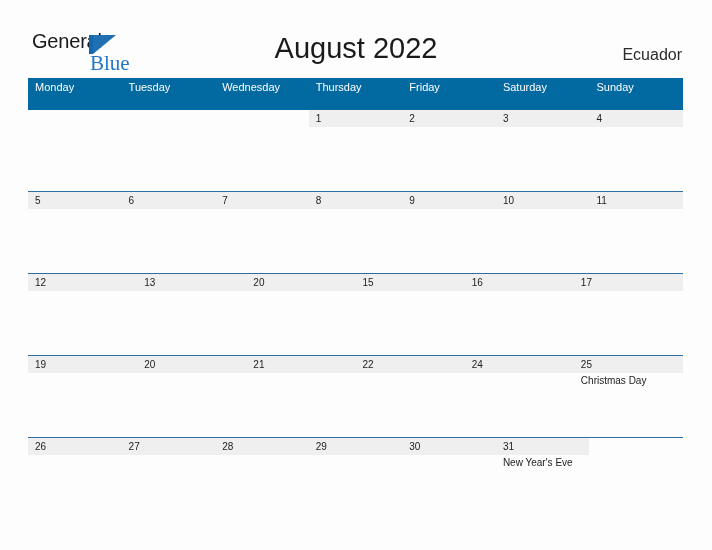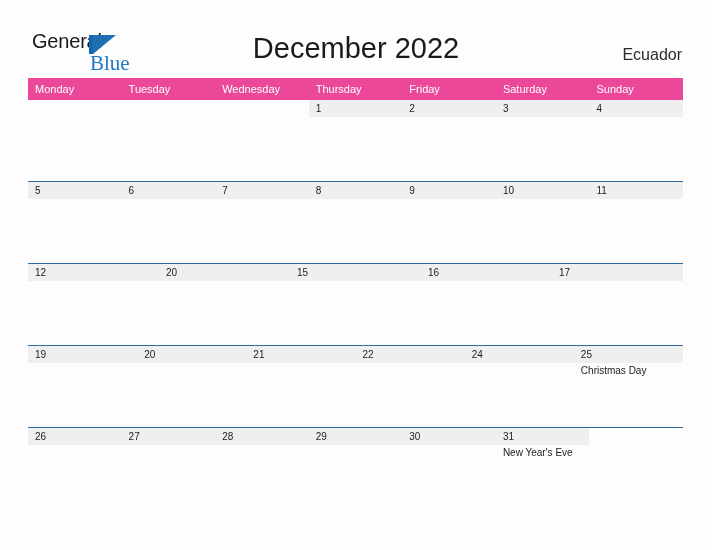--- a/index.html
+++ b/index.html
@@ -105,23 +105,22 @@
   
   .calendar {
     position: absolute;
     left: 28px;
     top: 78px;
     width: 655px;
   }
   .dow-row {
     display: flex;
     width: 100%;
-    height: 22px;
-    background: #ec4899;
-    align-items: center;
+    height: 32px;
+    background: #0369a1;
   }
   .dow-cell {
     flex: 1 1 0;
     color: #ffffff;
     font-size: 11px;
     line-height: 18px;
     padding-left: 7px;
     box-sizing: border-box;
     font-family: "Liberation Sans", sans-serif;
     overflow: hidden;
@@ -184,21 +183,21 @@
 
     <div class="logo">
       <span class="logo-general">General</span>
       <span class="logo-mark">
         <span class="logo-bar"></span>
         <span class="logo-tri"></span>
       </span>
       <span class="logo-blue">Blue</span>
     </div>
 
-    <div class="title">December 2022</div>
+    <div class="title">August 2022</div>
 
     <div class="country">Ecuador</div>
   </div>
 
   <div class="calendar">
     <div class="dow-row" id="dow-row">
         <div class="dow-cell">Monday</div>
         <div class="dow-cell">Tuesday</div>
         <div class="dow-cell">Wednesday</div>
         <div class="dow-cell">Thursday</div>
@@ -263,20 +262,24 @@
           </div>
         </div>
         <div class="week">
           <div class="week-cells">
             <div class="day-cell">
               <div class="day-band"></div>
               <div class="day-num">12</div>
             </div>
             <div class="day-cell">
               <div class="day-band"></div>
+              <div class="day-num">13</div>
+            </div>
+            <div class="day-cell">
+              <div class="day-band"></div>
               <div class="day-num">20</div>
             </div>
             <div class="day-cell">
               <div class="day-band"></div>
               <div class="day-num">15</div>
             </div>
             <div class="day-cell">
               <div class="day-band"></div>
               <div class="day-num">16</div>
             </div>

